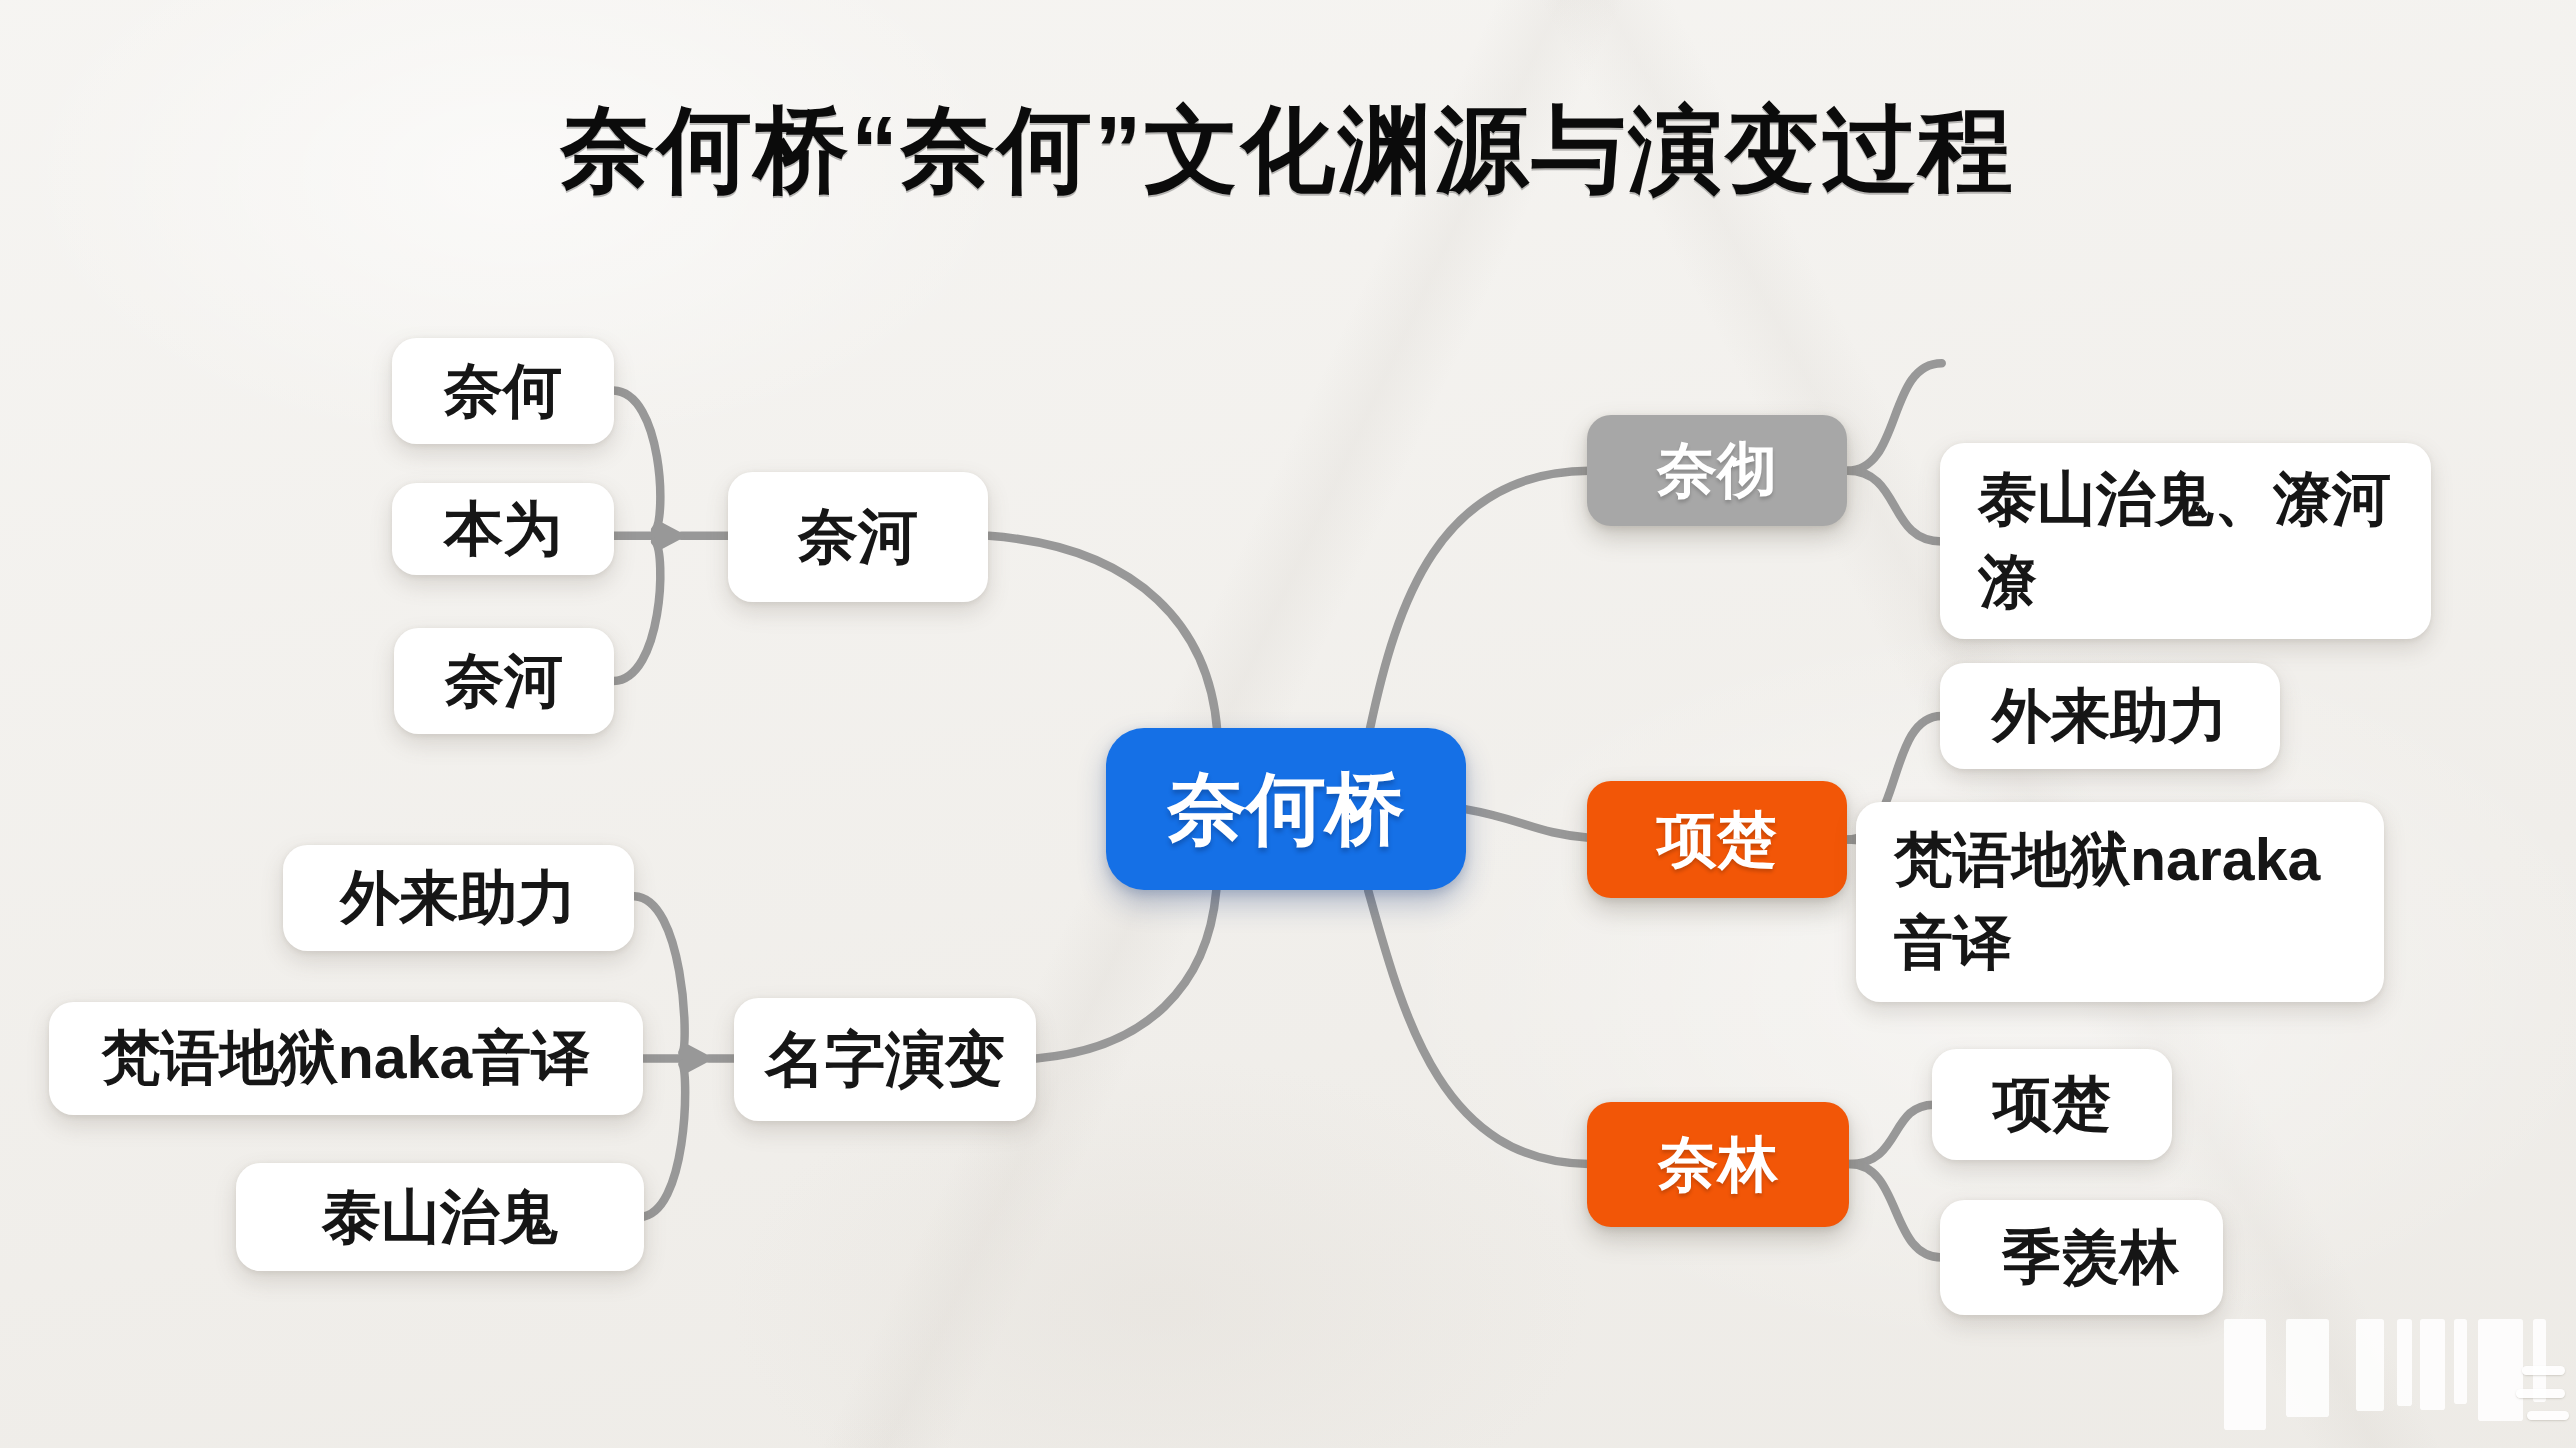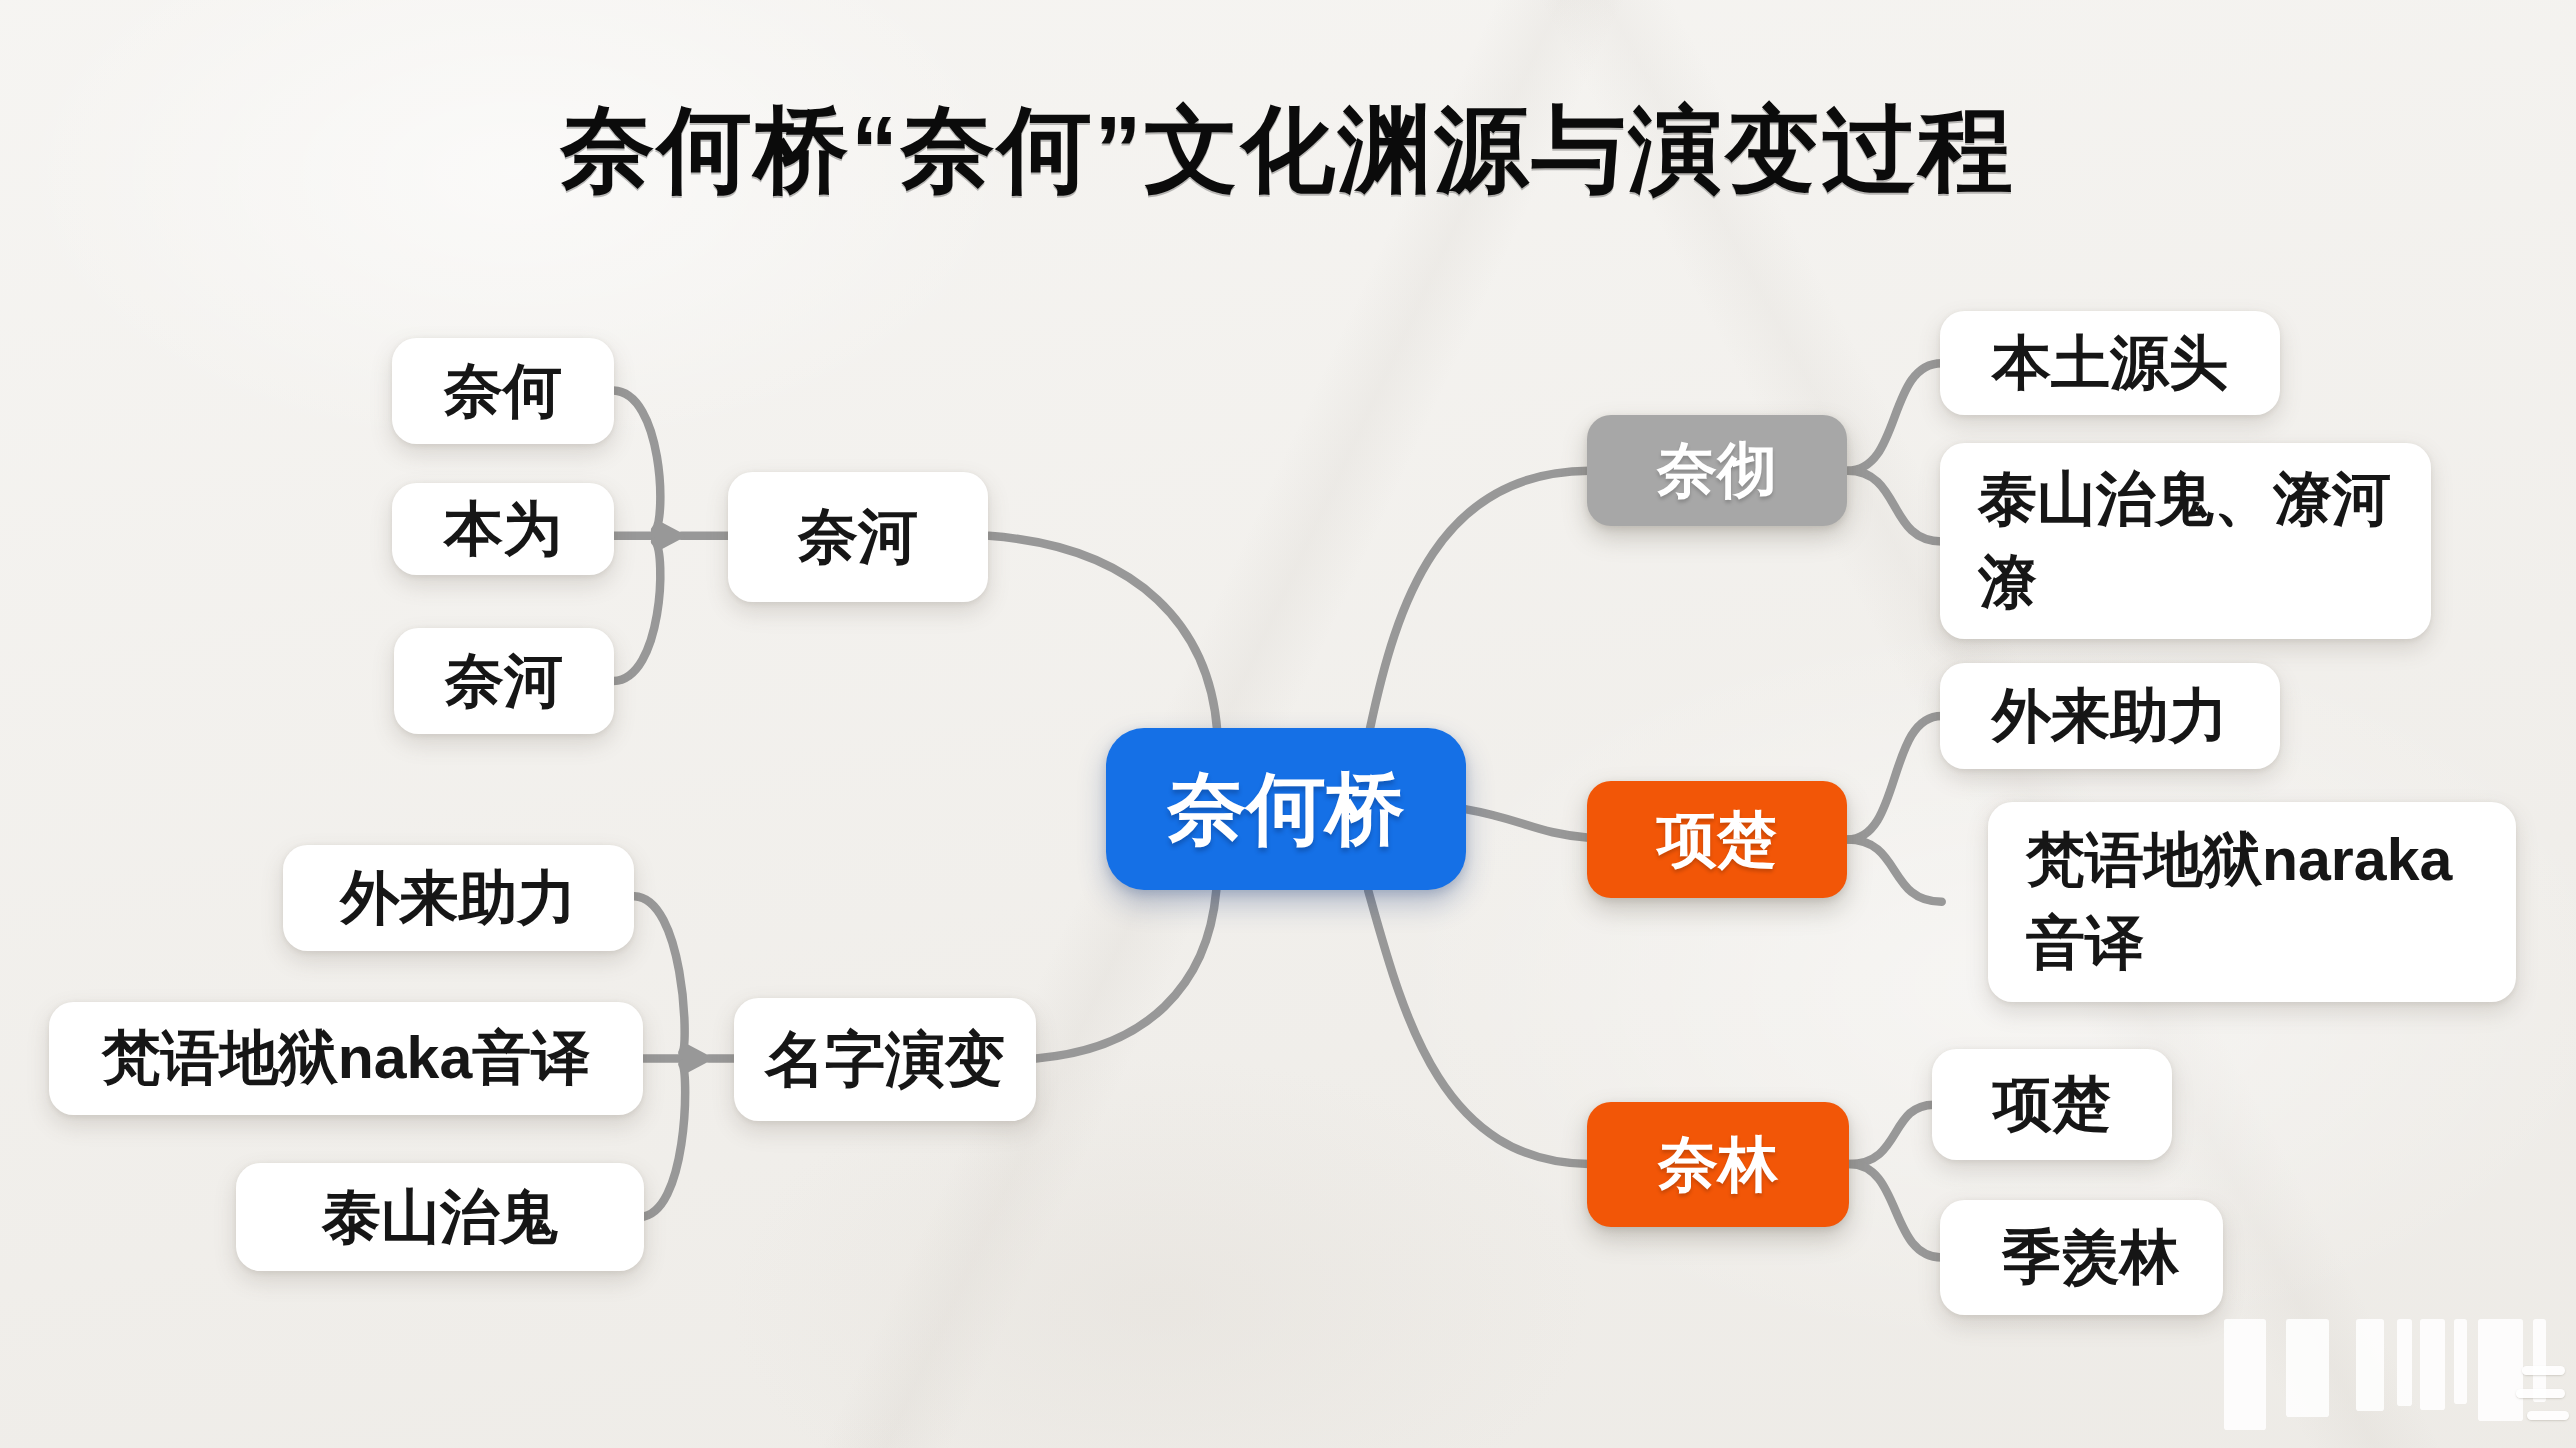--- a/index.html
+++ b/index.html
@@ -103,26 +103,25 @@
   <div class="node hub" style="left:728px;top:472px;width:260px;height:130px;">奈河</div>
 
   <div class="node" style="left:283px;top:845px;width:351px;height:106px;">外来助力</div>
   <div class="node" style="left:49px;top:1002px;width:594px;height:113px;">梵语地狱naka音译</div>
   <div class="node" style="left:236px;top:1163px;width:408px;height:108px;">泰山治鬼</div>
   <div class="node hub" style="left:734px;top:998px;width:302px;height:123px;">名字演变</div>
 
   <div class="node center-node" style="left:1106px;top:728px;width:360px;height:162px;">奈何桥</div>
 
   <div class="node branch gray" style="left:1587px;top:415px;width:260px;height:111px;">奈彻</div>
-  <div class="node" style="left:1940px;top:311px;width:340px;height:104px;">本土源头</div>
   <div class="node ml" style="left:1940px;top:443px;width:491px;height:196px;">泰山治鬼、潦河潦</div>
 
   <div class="node branch orange" style="left:1587px;top:781px;width:260px;height:117px;">项楚</div>
   <div class="node" style="left:1940px;top:663px;width:340px;height:106px;">外来助力</div>
-  <div class="node ml" style="left:1988px;top:802px;width:528px;height:200px;">梵语地狱naraka音译</div>
+  <div class="node ml" style="left:1856px;top:802px;width:528px;height:200px;">梵语地狱naraka音译</div>
 
   <div class="node branch orange" style="left:1587px;top:1102px;width:262px;height:125px;">奈林</div>
   <div class="node" style="left:1932px;top:1049px;width:240px;height:111px;">项楚</div>
   <div class="node" style="left:1940px;top:1200px;width:283px;height:115px;padding-left:18px;">季羡林</div>
 
   <div class="watermark">
     <div class="blk" style="left:7.5px;width:42px;height:111px;"></div>
     <div class="blk" style="left:70px;width:43px;height:98px;"></div>
     <div class="blk" style="left:140px;width:28px;height:92px;"></div>
     <div class="blk" style="left:181px;width:15px;height:87px;"></div>

